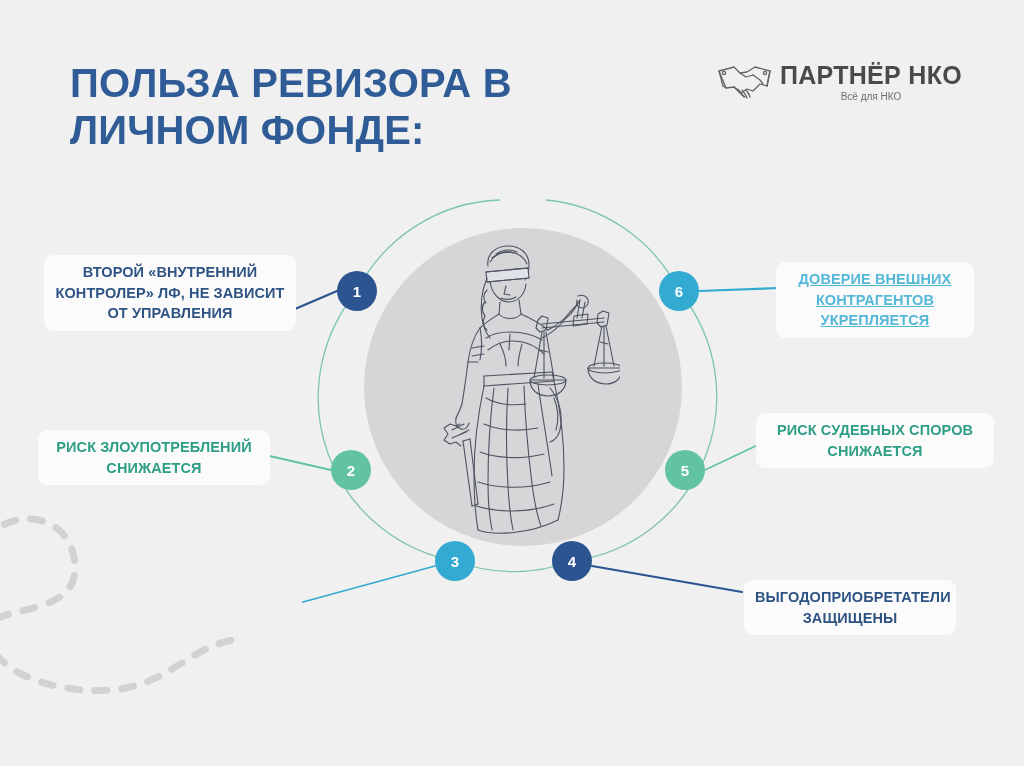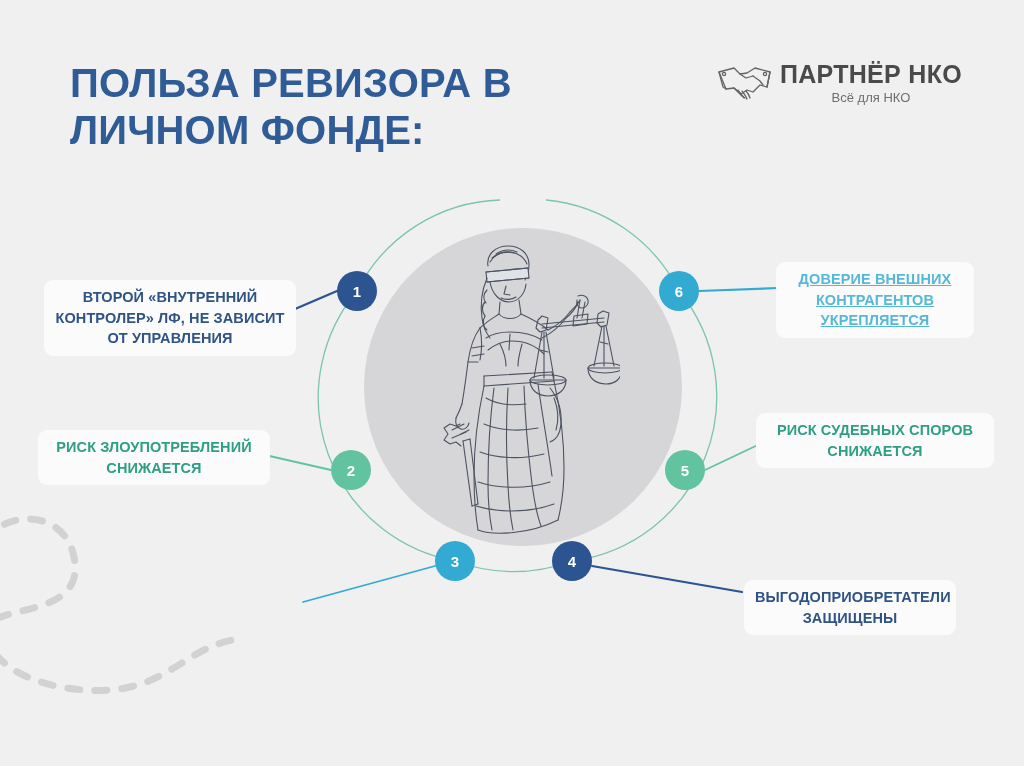--- a/index.html
+++ b/index.html
@@ -57,21 +57,21 @@
   .logo-mark { width: 56px; height: 40px; flex: none; }
   .logo-text { display: flex; flex-direction: column; align-items: center; }
   .logo-name {
     font-size: 25px;
     font-weight: bold;
     color: #4a4a4a;
     letter-spacing: 0.3px;
     line-height: 1;
   }
   .logo-tagline {
-    font-size: 13px;
+    font-size: 10px;
     color: #6e6e6e;
     margin-top: 4px;
     line-height: 1;
   }
 
   
   .diagram-svg {
     position: absolute;
     left: 0;
     top: 0;
@@ -130,21 +130,21 @@
     font-weight: bold;
     letter-spacing: 0.1px;
     text-transform: uppercase;
     z-index: 5;
     box-sizing: border-box;
   }
   .callout.navy  { color: #2f5484; }
   .callout.green { color: #2e9e84; }
   .callout.cyan  { color: #55b8d8; }
 
-  .c1 { left: 44px;  top: 280px; width: 252px; text-align: center; }
+  .c1 { left: 44px;  top: 255px; width: 252px; text-align: center; }
   .c2 { left: 38px;  top: 430px; width: 232px; text-align: center; }
   .c3 { left: 94px;  top: 552px; width: 212px; text-align: center; }
   .c4 { left: 744px; top: 580px; width: 212px; text-align: center; }
   .c5 { left: 756px; top: 413px; width: 238px; text-align: center; }
   .c6 { left: 776px; top: 262px; width: 198px; text-align: center; text-decoration: underline; }
 </style>
 </head>
 <body>
 
 <div id="stage">

